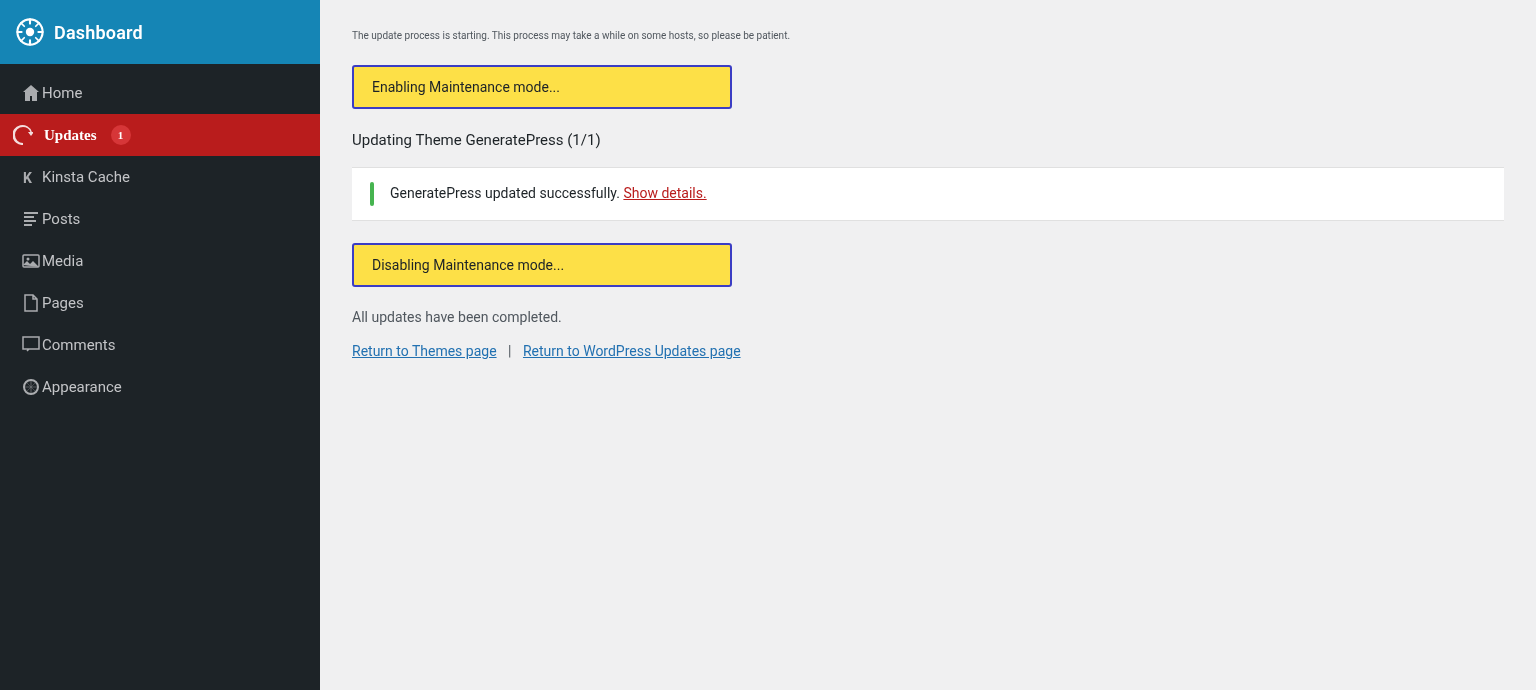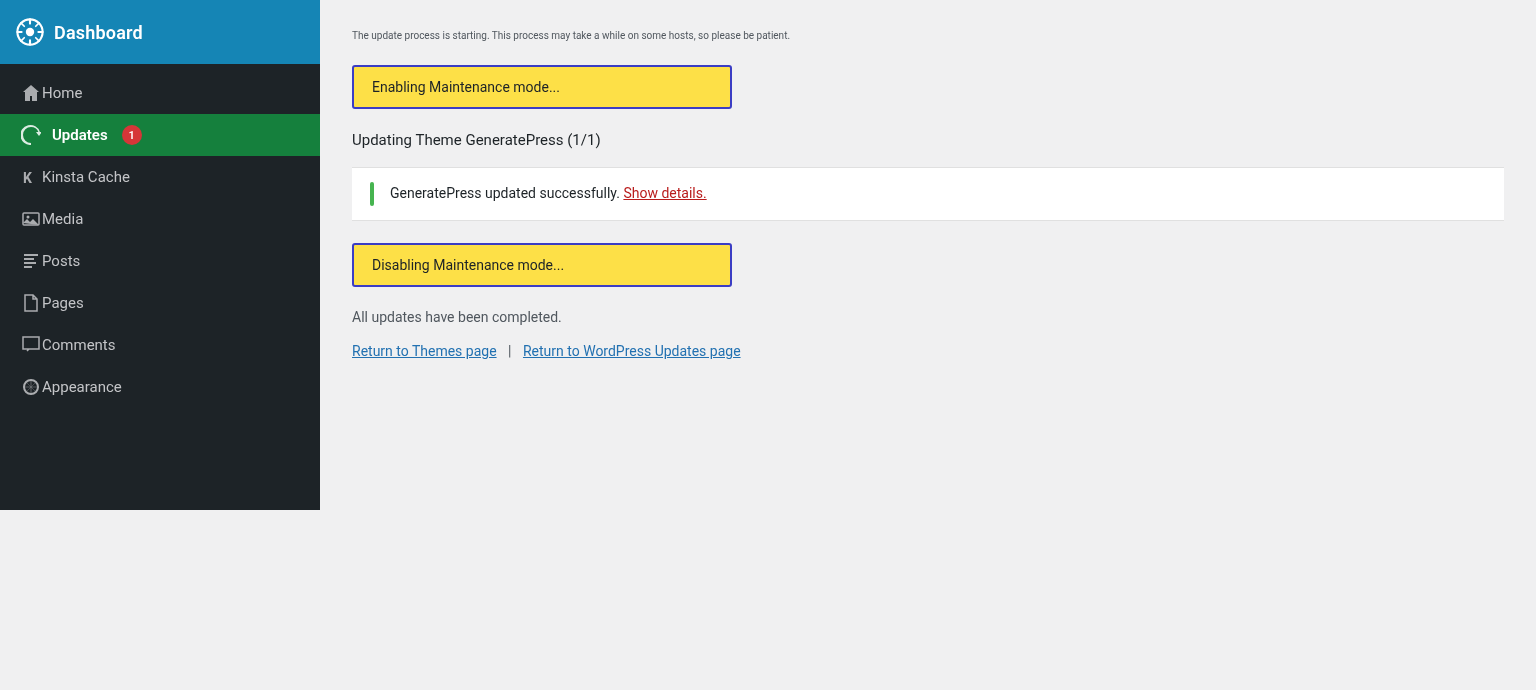--- a/index.html
+++ b/index.html
@@ -6,21 +6,21 @@
     body { font-family: -apple-system, BlinkMacSystemFont, "Segoe UI", Roboto, Oxygen, Ubuntu, sans-serif; display: flex; height: 690px; overflow: hidden; background: #f0f0f1; }
 
     
     #sidebar {
       width: 320px;
       min-width: 320px;
       background: #1d2327;
       color: #c3c4c7;
       display: flex;
       flex-direction: column;
-      height: 510px;
+      height: 690px;
       overflow: hidden;
     }
 
     #sidebar-header {
       background: #1585b5;
       display: flex;
       align-items: center;
       gap: 10px;
       padding: 0 16px;
       height: 64px;
@@ -85,26 +85,27 @@
       display: flex;
       align-items: center;
       justify-content: center;
       margin-left: 4px;
     }
 
     .updates-item {
       display: flex;
       align-items: center;
       gap: 10px;
-      padding: 10px 20px;
-      background: #15803d;
+      padding: 10px 12px;
+      background: #b91c1c;
       color: #fff;
       font-weight: 600;
       font-size: 15px;
       cursor: pointer;
+      font-family: Liberation Serif, serif;
     }
 
     
     #main {
       flex: 1;
       background: #f0f0f1;
       padding: 28px 32px;
       overflow-y: auto;
     }
 
@@ -239,35 +240,35 @@
         <svg viewBox="0 0 20 20">
             <text x="2" y="16" font-size="14" font-weight="bold" fill="#c3c4c7">K</text>
           </svg>
       </span>
       <span>Kinsta Cache</span>
     </div>
 
     <div class="sidebar-item">
       <span class="nav-icon">
         <svg viewBox="0 0 20 20">
+            <path d="M3 3h14v2H3zm0 4h10v2H3zm0 4h12v2H3zm0 4h8v2H3z"></path>
+          </svg>
+      </span>
+      <span>Posts</span>
+    </div>
+
+    <div class="sidebar-item">
+      <span class="nav-icon">
+        <svg viewBox="0 0 20 20">
             <rect x="2" y="4" width="16" height="12" rx="1" fill="none" stroke="currentColor" stroke-width="1.5"></rect>
             <circle cx="7" cy="8" r="1.5"></circle>
             <path d="M2 14l4-4 3 3 3-3 6 6"></path>
           </svg>
       </span>
       <span>Media</span>
-    </div>
-
-    <div class="sidebar-item">
-      <span class="nav-icon">
-        <svg viewBox="0 0 20 20">
-            <path d="M3 3h14v2H3zm0 4h10v2H3zm0 4h12v2H3zm0 4h8v2H3z"></path>
-          </svg>
-      </span>
-      <span>Posts</span>
     </div>
 
     <div class="sidebar-item">
       <span class="nav-icon">
         <svg viewBox="0 0 20 20">
             <path d="M4 2h8l4 4v12H4V2zm8 0v4h4" fill="none" stroke="currentColor" stroke-width="1.5"></path>
             <path d="M7 9h6M7 12h6M7 15h4"></path>
           </svg>
       </span>
       <span>Pages</span>

